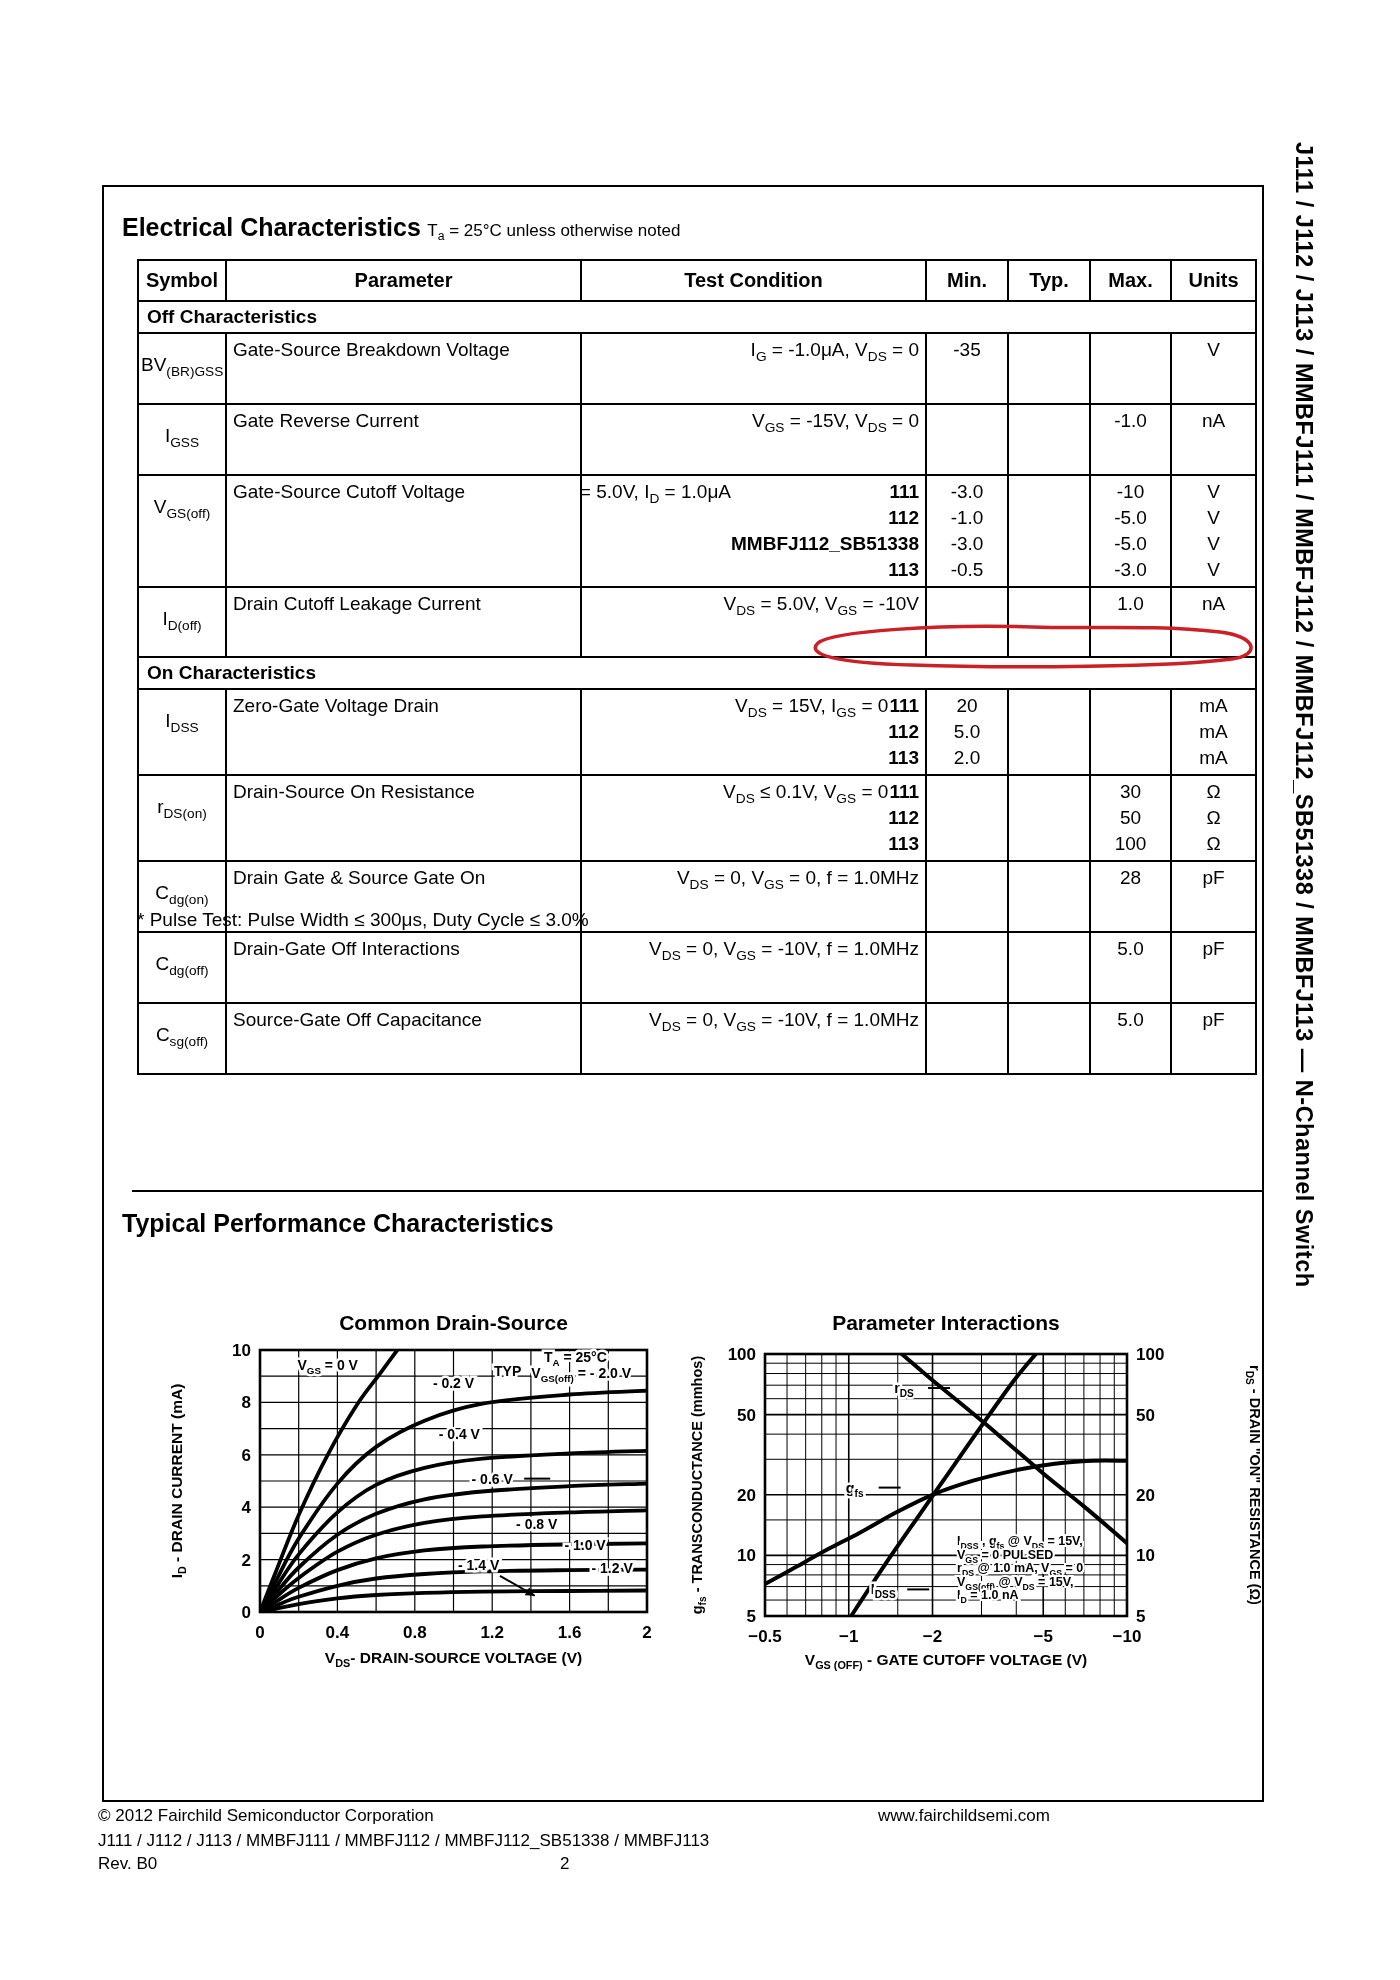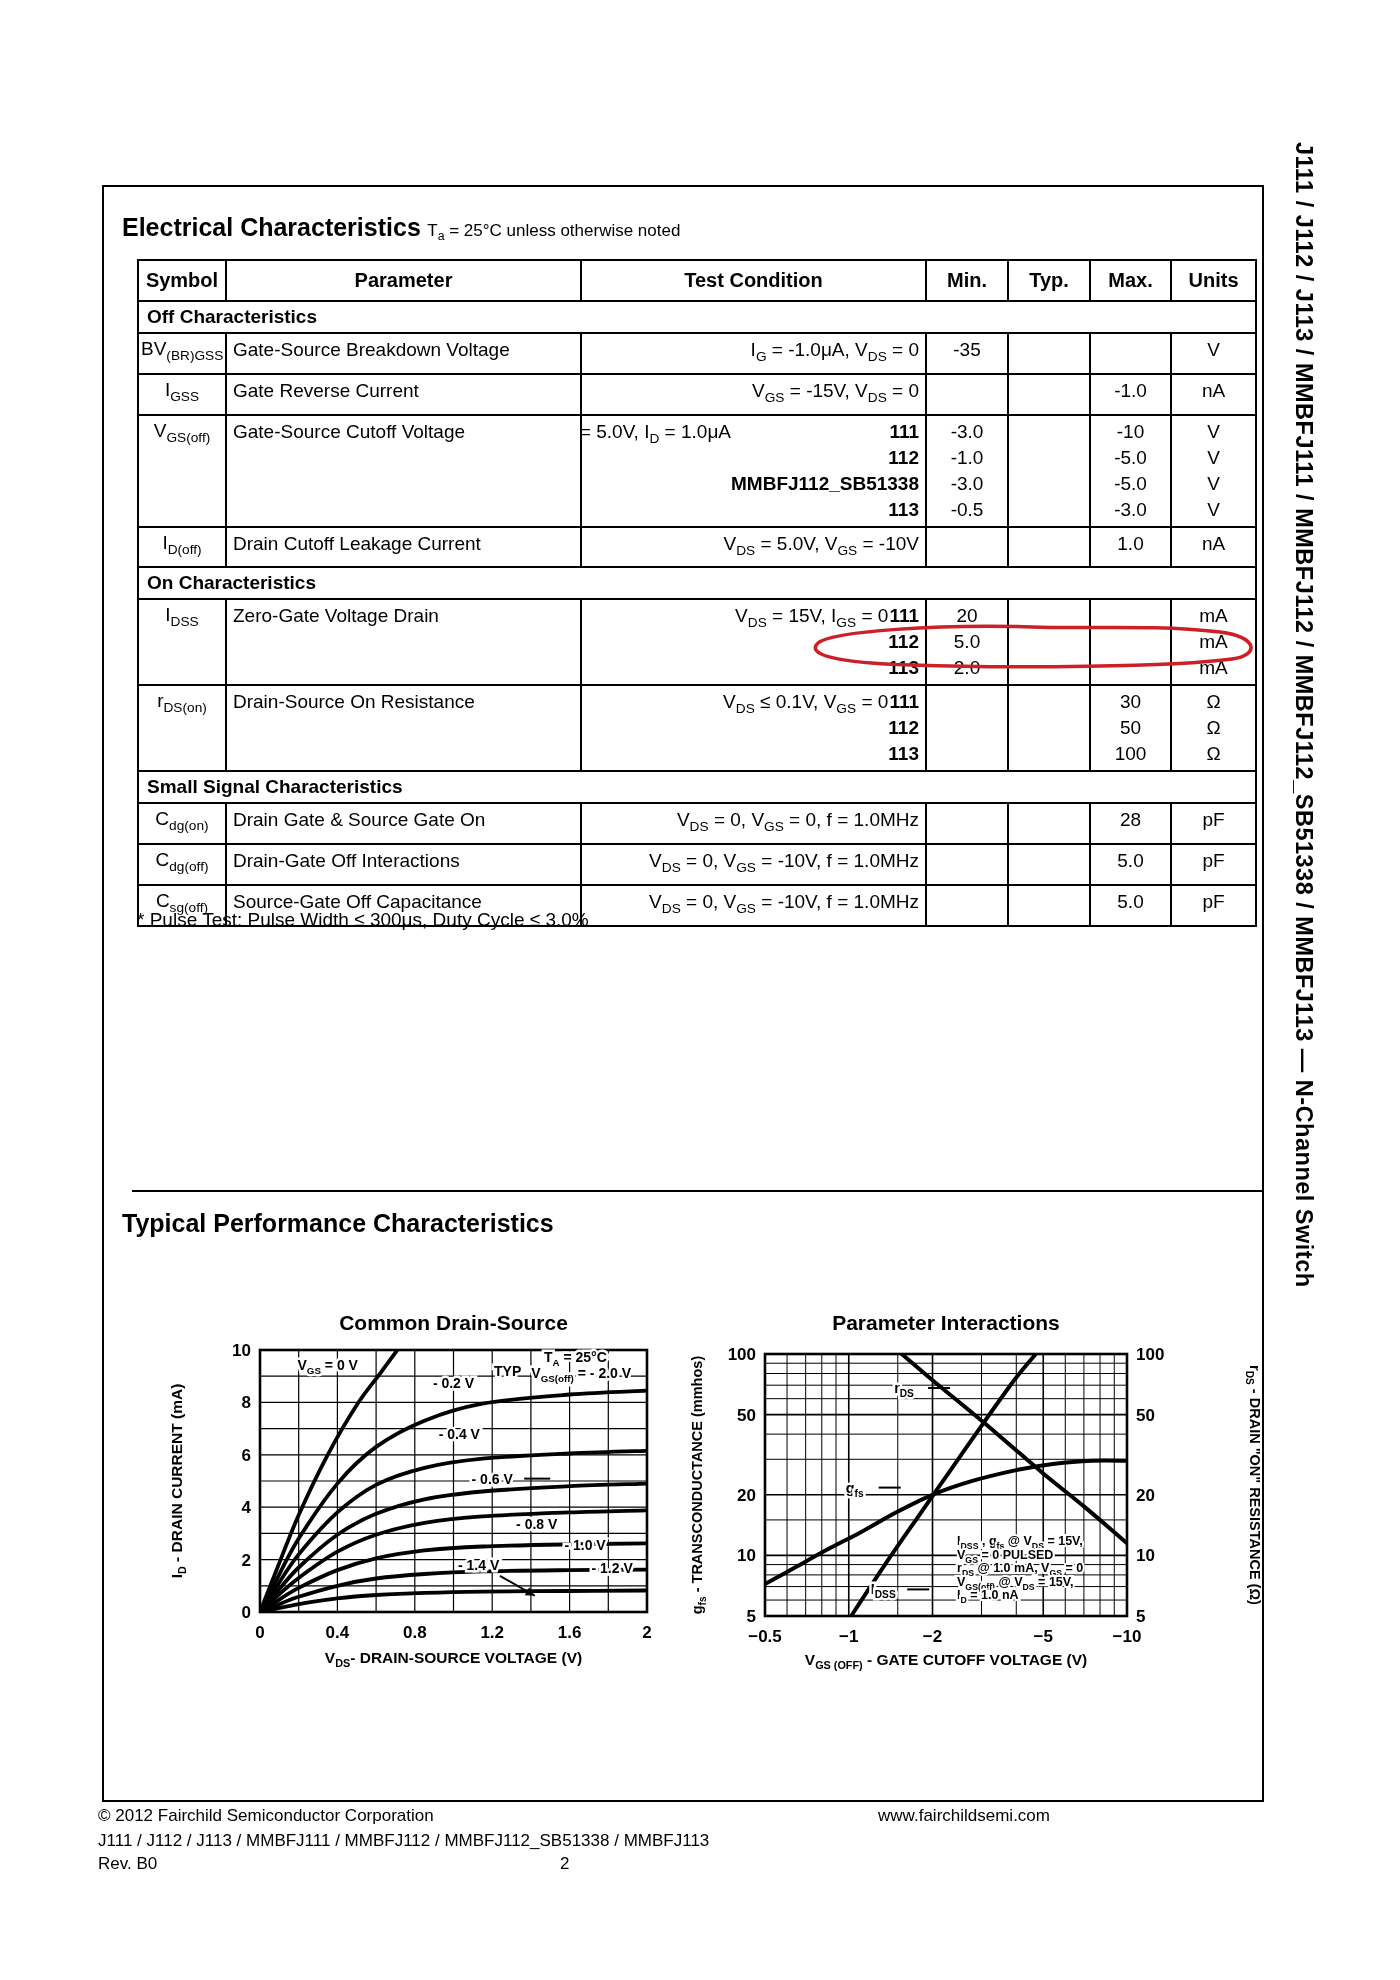--- a/index.html
+++ b/index.html
@@ -8,21 +8,21 @@
   .content-box{position:absolute;left:102px;top:185px;width:1158px;height:1613px;border:2px solid #000;}
   .elec-title{position:absolute;left:18px;top:26px;white-space:nowrap;}
   .elec-title .h1{font-size:25px;font-weight:bold;}
   .elec-title .subtitle{font-size:17px;margin-left:2px;}
   .etable{position:absolute;left:33px;top:72px;width:1118px;border-collapse:collapse;table-layout:fixed;font-size:19px;}
   .etable th,.etable td{border:2px solid #000;vertical-align:top;overflow:hidden;}
   .etable thead th{font-size:20px;font-weight:bold;text-align:center;padding:8px 4px;}
   .etable tr.sec td{font-weight:bold;font-size:19px;padding:4px 8px;}
   .etable td{padding:3px 6px;}
   .ln{line-height:26px;min-height:26px;white-space:nowrap;}
-  td.sym{text-align:center;padding:2px 2px;}
+  td.sym{text-align:center;padding:18px 2px;}
   td.par{text-align:left;}
   td.c{text-align:center;padding:3px 2px;border-radius:15px;}
   .condwrap{display:flex;justify-content:flex-end;align-items:flex-start;}
   .models{font-weight:bold;text-align:right;}
   sub{font-size:72%;}
   .footnote{position:absolute;left:33px;top:722px;font-size:19px;}
   .divider{position:absolute;left:28px;top:1003px;width:1130px;border-top:2px solid #000;}
   .typ-title{position:absolute;left:18px;top:1022px;font-size:25px;font-weight:bold;}
   .annot{position:absolute;left:688px;top:436px;width:480px;height:46px;}
   #chart1{position:absolute;left:48px;top:1105px;}
@@ -267,23 +267,20 @@
             <td class="c">
               <div class="ln">30</div>
               <div class="ln">50</div>
               <div class="ln">100</div>
             </td>
             <td class="c">
               <div class="ln">Ω</div>
               <div class="ln">Ω</div>
               <div class="ln">Ω</div>
             </td>
-          </tr>
-          <tr class="sec">
-            <td colspan="7">Small Signal Characteristics</td>
           </tr>
           <tr>
             <td class="sym">
               <div class="ln">C<sub>dg(on)</sub></div>
             </td>
             <td class="par">
               <div class="ln">Drain Gate &amp; Source Gate On</div>
             </td>
             <td>
               <div class="condwrap">

